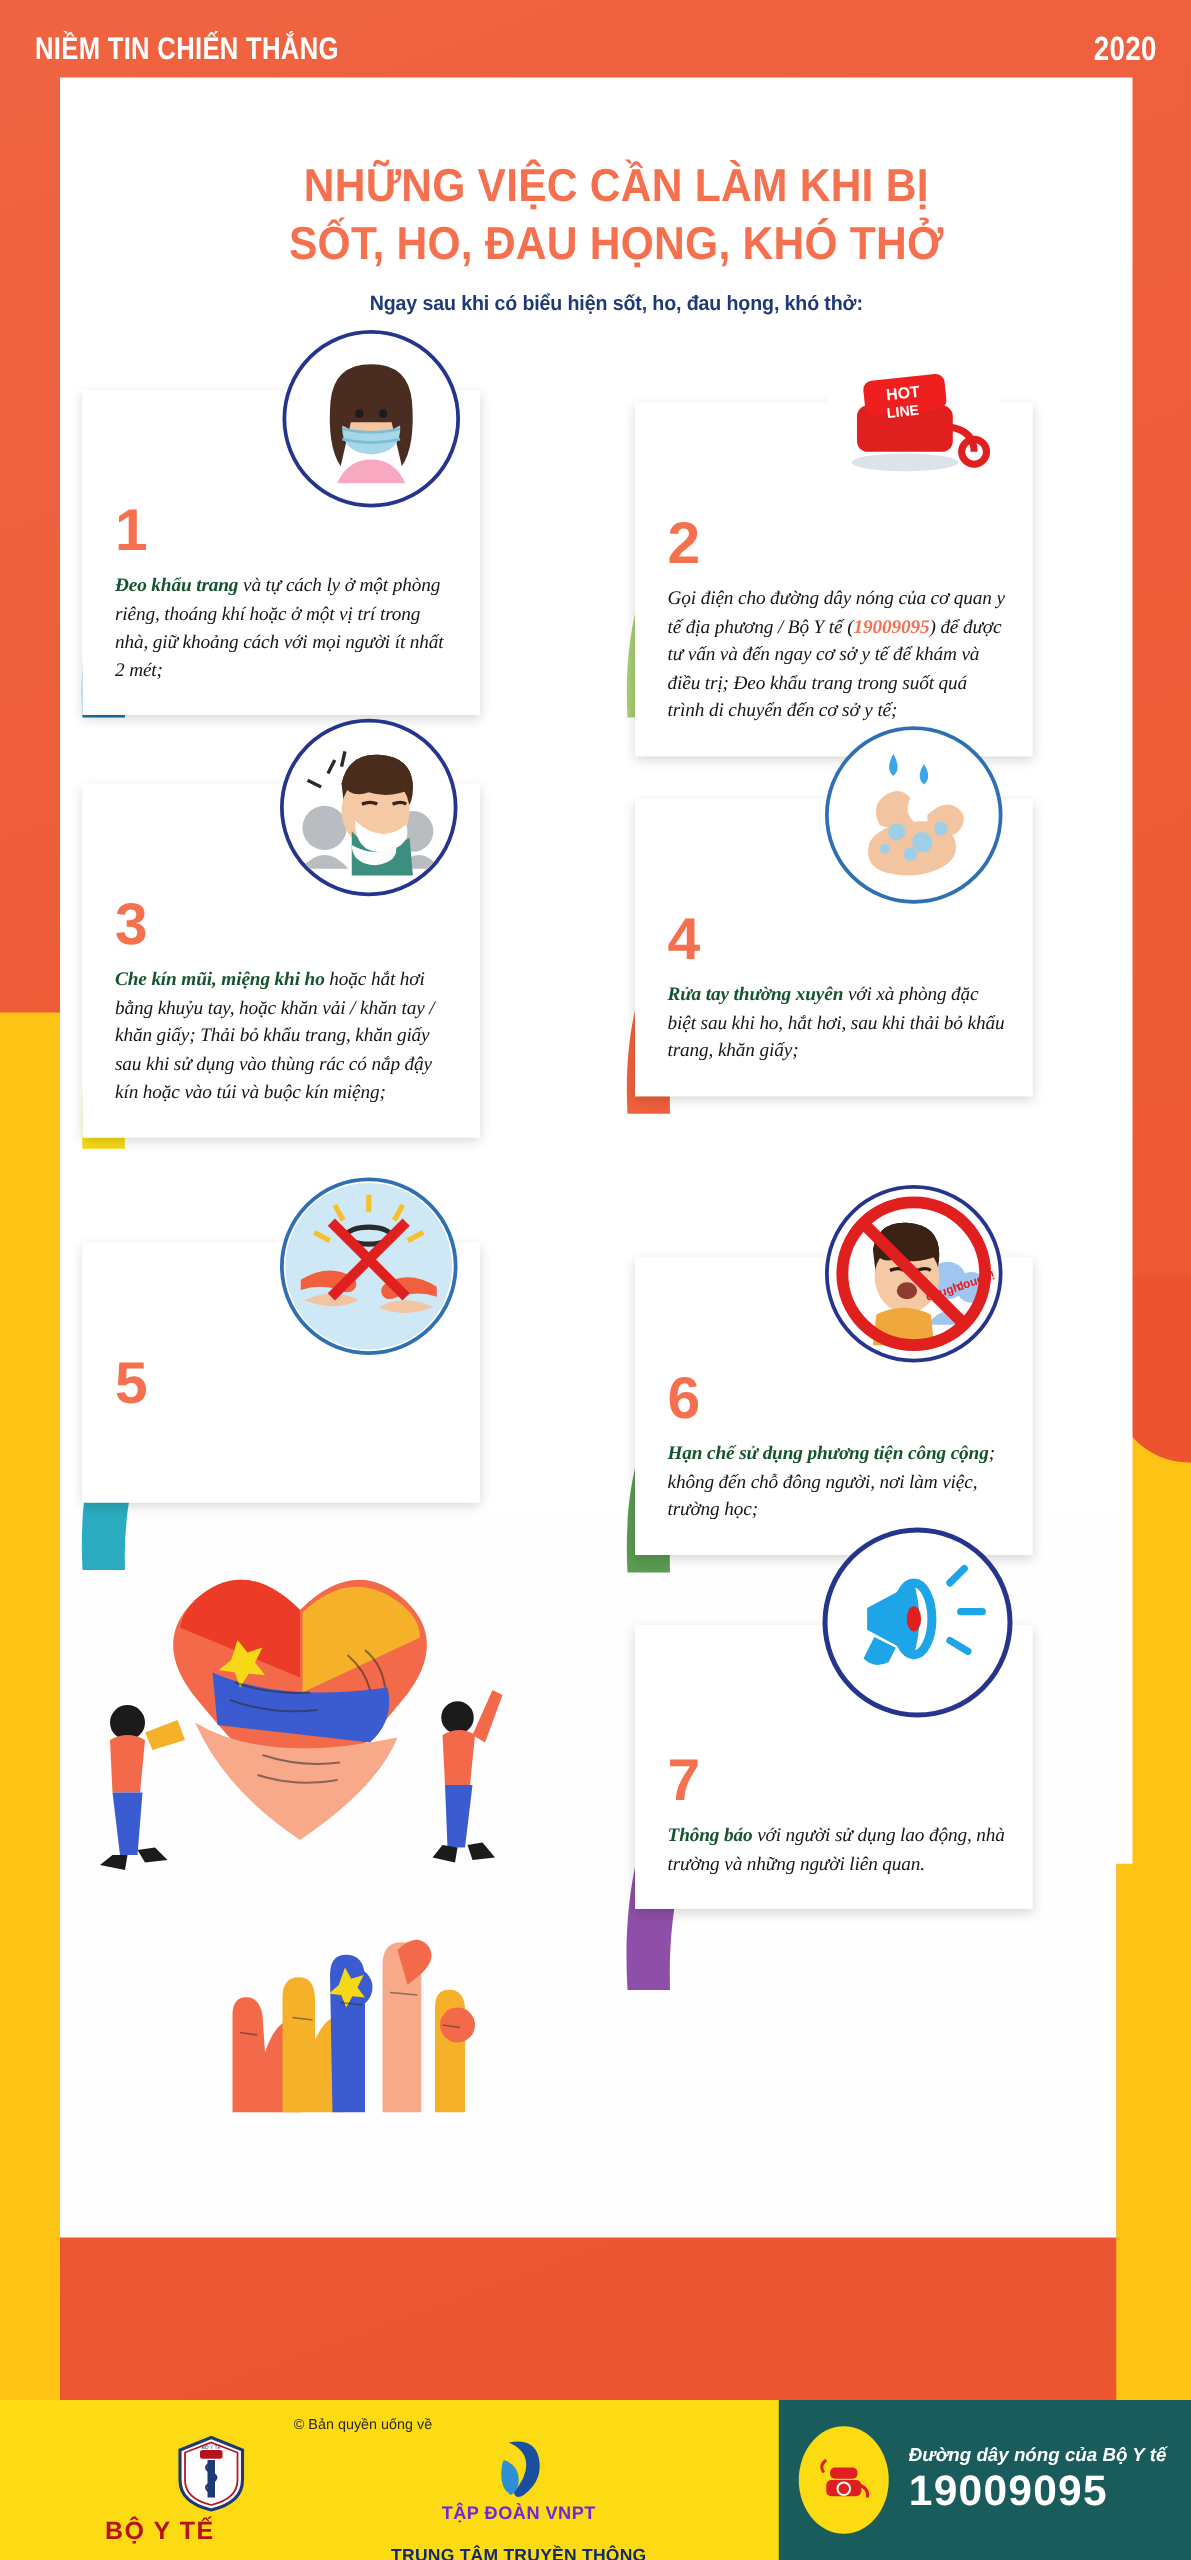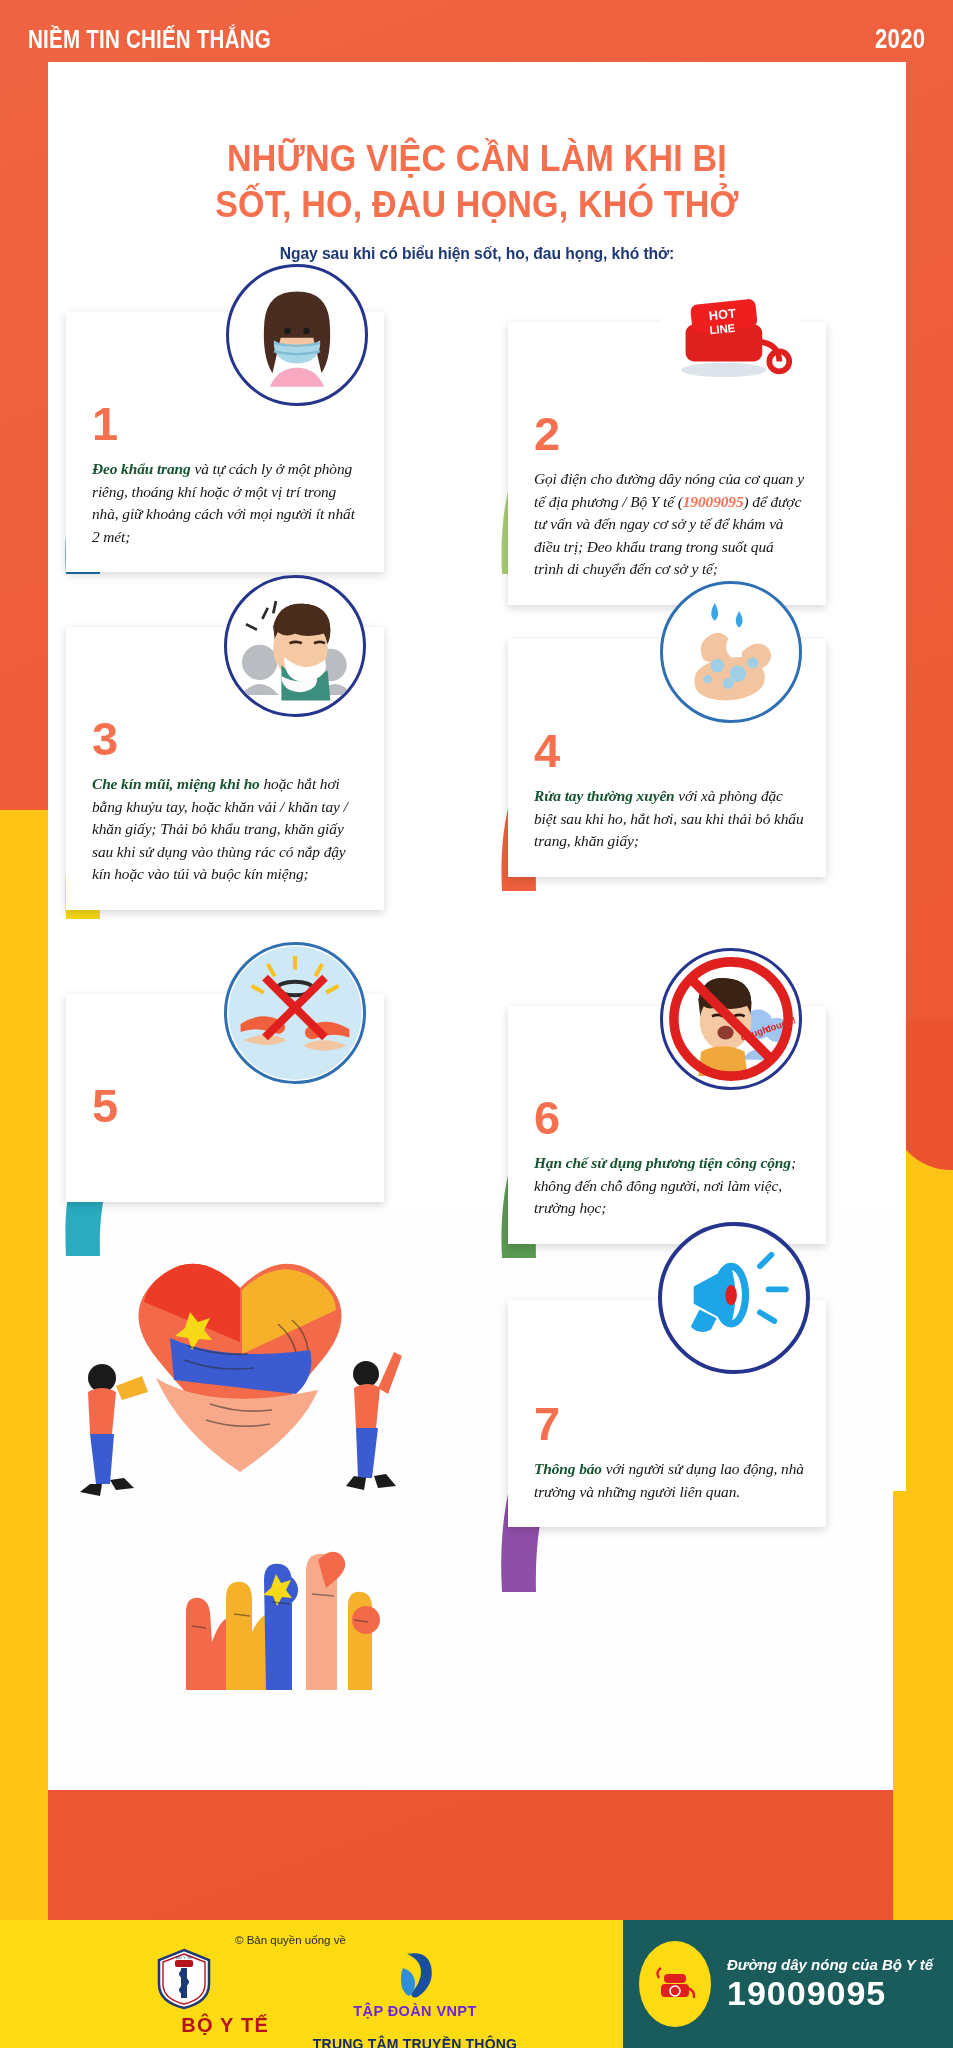--- a/index.html
+++ b/index.html
@@ -70,25 +70,24 @@
     transform: scaleX(0.82);
     transform-origin: left center;
     white-space: nowrap;
     font-family: "Liberation Sans", sans-serif;
   }
   .topbar-year { transform-origin: right center; font-size: 27px; }
 
   
   .title-wrap {
     position: absolute;
-    left: 48px; top: 126px;
+    left: 64px; top: 126px;
     width: 858px;
     text-align: center;
     z-index: 14;
-    margin-top: 10px;
   }
   .title-l1, .title-l2 {
     color: #f4704f;
     font-weight: 900;
     font-size: 37px;
     line-height: 46px;
     letter-spacing: 0.2px;
     transform: scaleX(0.92);
     white-space: nowrap;
   }
@@ -204,23 +203,23 @@
     align-items: center;
   }
   .footer-copy {
     position: absolute;
     left: 235px; top: 14px;
     font-size: 11.5px;
     color: #2a2a2a;
   }
   .footer-moh {
     position: absolute;
-    left: 99px; top: 28px;
+    left: 84px; top: 28px;
     width: 170px;
-    text-align: right;
+    text-align: left;
   }
   .footer-moh .label {
     color: #b5121b;
     font-weight: 900;
     font-size: 20px;
     letter-spacing: 1.2px;
     margin-top: 4px;
   }
   .footer-vnpt {
     position: absolute;

